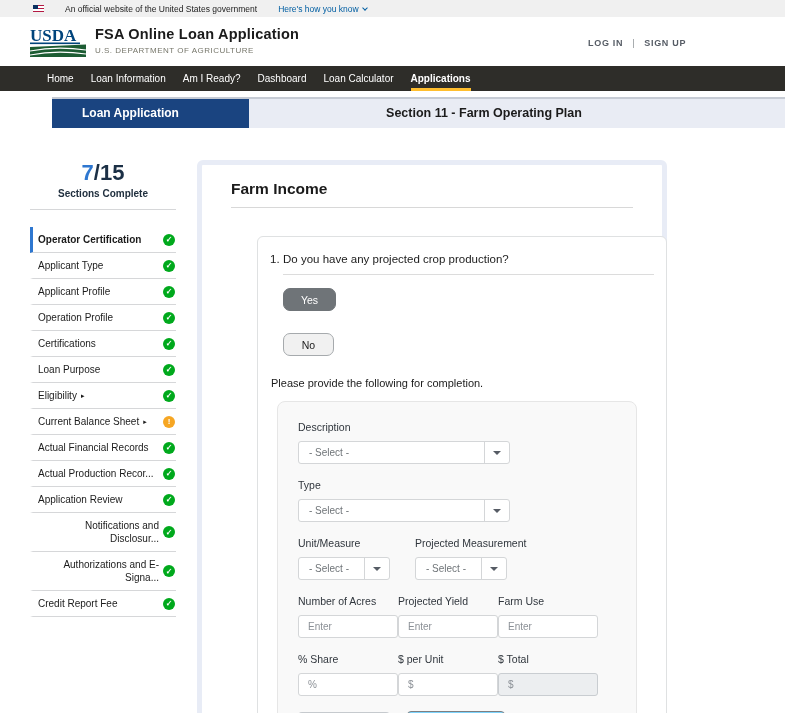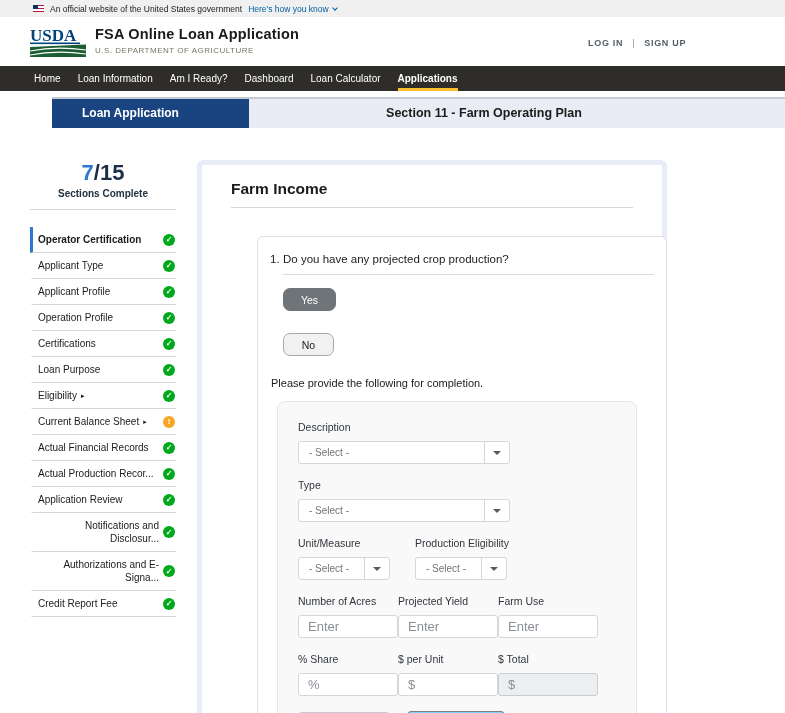--- a/index.html
+++ b/index.html
@@ -3,40 +3,40 @@
 <meta charset="utf-8">
 <style>
   * { margin:0; padding:0; box-sizing:border-box; }
   html,body { width:785px; height:713px; overflow:hidden; background:#fff;
     font-family:"Liberation Sans", sans-serif; color:#1b1b1b; }
   .stage { position:relative; width:785px; height:713px; overflow:hidden; }
 
   
   .gov-banner { position:absolute; top:0; left:0; width:785px; height:17px;
     background:#f0f0f0; display:flex; align-items:center; padding-left:33px;
-    font-size:8.5px; color:#1b1b1b; }
+    font-size:8.5px; color:#1b1b1b;gap:15px; }
   .flag { width:11px; height:7px; position:relative; background:repeating-linear-gradient(#b31942 0 1.4px,#fff 1.4px 2.8px); margin-right:6px; flex:0 0 auto; }
   .flag::after { content:""; position:absolute; left:0; top:0; width:4.5px; height:3.5px; background:#0a3161; }
   .gov-link { color:#005ea2; margin-left:6px; text-decoration:none; display:inline-flex; align-items:center; cursor:pointer; }
   .chev { width:4px; height:4px; border-right:1px solid #005ea2; border-bottom:1px solid #005ea2; transform:rotate(45deg); margin-left:4px; margin-top:-2px; }
 
   
   .header { position:absolute; top:17px; left:0; width:785px; height:49px; background:#fff; }
   .logo { position:absolute; left:30px; top:9px; width:56px; height:32px; cursor:pointer; }
   .titles { position:absolute; left:95px; top:9px; }
   .app-title { font-size:14.5px; font-weight:bold; color:#1b1b1b; letter-spacing:0.2px; }
   .agency { font-size:8px; color:#76766a; letter-spacing:0.5px; margin-top:4px; }
   .auth { position:absolute; left:588px; top:21px; font-size:9px; font-weight:bold;
     color:#565c65; letter-spacing:0.7px; display:flex; gap:9px; align-items:center; }
   .auth a { color:#565c65; text-decoration:none; cursor:pointer; }
   .auth .sep { font-weight:normal; color:#8d9297; }
 
   
   .navbar { position:absolute; top:66px; left:0; width:785px; height:25px; background:#2e2d29;
-    display:flex; align-items:stretch; padding-left:34px; gap:17px; }
+    display:flex; align-items:stretch; padding-left:47px; gap:17px; }
   .nav-item { display:flex; align-items:center; color:#fff; font-size:10px; cursor:pointer;
     border-bottom:3px solid transparent; padding-top:3px; }
   .nav-item.active { border-bottom-color:#ffbe2e; font-weight:bold; }
 
   
   .banner { position:absolute; top:97px; left:8px; width:785px; height:31px;
     background:#e9ecf4; border-top:2px solid #c6cbd4;margin-left:44px; }
   .banner-left { position:absolute; left:0; top:0; width:197px; height:29px; background:#1a4480;
     color:#fff; font-weight:bold; font-size:12px; line-height:29px; padding-left:30px; }
   .banner-title { position:absolute; left:197px; top:0; width:470px; height:29px; text-align:center;
@@ -91,21 +91,21 @@
   .combo-caret { width:25px; align-self:stretch; border-left:1px solid #d4d6d8;
     display:flex; align-items:center; justify-content:center; flex:0 0 auto; }
   .caret-tri { width:0; height:0; border-left:4px solid transparent; border-right:4px solid transparent;
     border-top:4.5px solid #565c65; }
   .w-full { width:212px; }
   .w-small { width:92px; }
   .fgroup { margin-bottom:15px; }
   .duo-row { display:flex; gap:25px; margin-bottom:15px; }
   .tri-row { display:grid; grid-template-columns:100px 100px 100px; margin-bottom:15px; }
   .tinput { width:100%; height:23px; border:1px solid #d4d6d8; border-radius:3px; background:#fff;
-    font-size:13px; font-family:inherit; padding-left:9px; color:#1b1b1b; }
+    font-size:10px; font-family:inherit; padding-left:9px; color:#1b1b1b; }
   .tinput::placeholder { color:#8b9096; }
   .tinput:disabled { background:#eceef0; border-color:#c9cdd1; }
   .actions-row { display:flex; gap:17px; margin-top:7px; align-items:center; }
   .btn-add { width:92px; height:21px; background:#c6cace; border:none; border-radius:4px;
     color:#ebedef; font-size:10px; font-family:inherit; display:flex; align-items:center;
     justify-content:center; gap:5px; cursor:default; }
   .plus-circle { width:11px; height:11px; border-radius:50%; background:#f7f8f8; color:#c6cace;
     font-size:10px; font-weight:bold; line-height:10px; display:flex; align-items:center; justify-content:center; }
   .btn-reset { width:98px; height:23px; background:#7dd3fc; border:1px solid #7d7f81; border-radius:4px;
     color:#1b1b1b; font-size:10.5px; font-family:inherit; display:flex; align-items:center;
@@ -317,21 +317,21 @@
           <div>
             <div class="field-label">Unit/Measure</div>
             <div class="combo w-small">
               <span class="combo-value">- Select -</span>
               <span class="combo-caret">
                   <span class="caret-tri"></span>
                 </span>
             </div>
           </div>
           <div>
-            <div class="field-label">Production Eligibility</div>
+            <div class="field-label">Projected Measurement</div>
             <div class="combo w-small">
               <span class="combo-value">- Select -</span>
               <span class="combo-caret">
                   <span class="caret-tri"></span>
                 </span>
             </div>
           </div>
         </div>
 
         <div class="tri-row">

